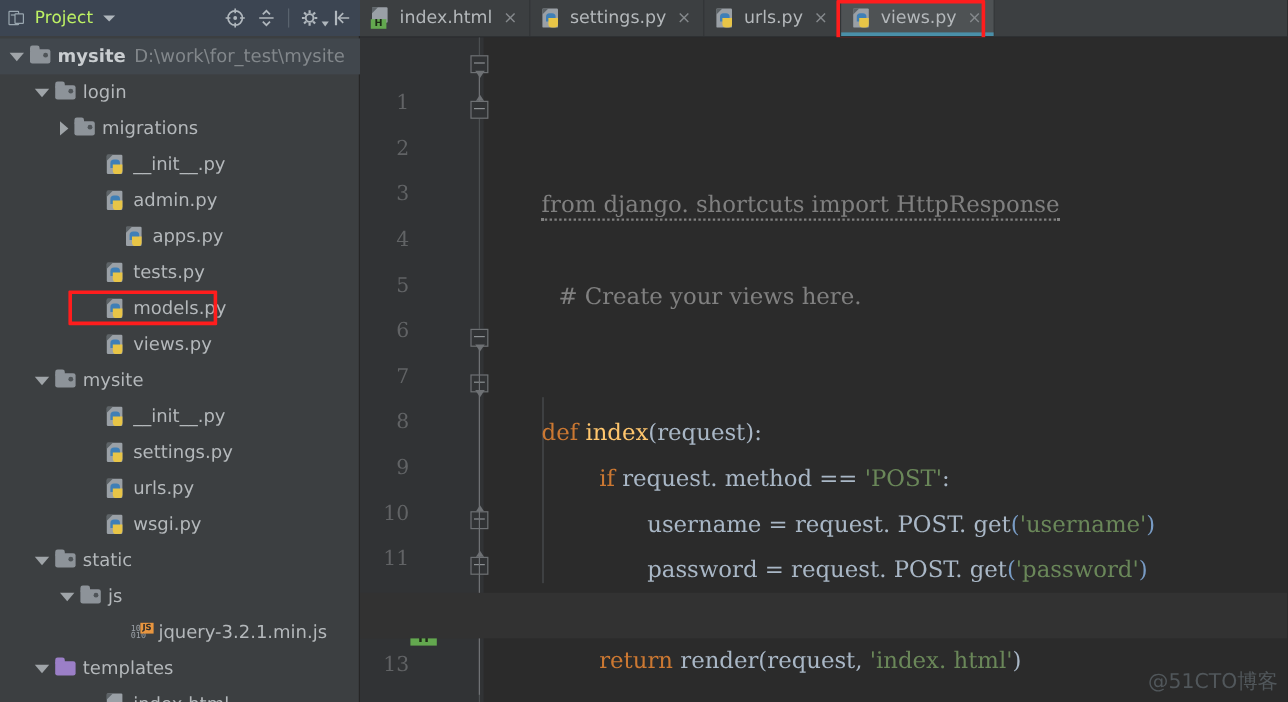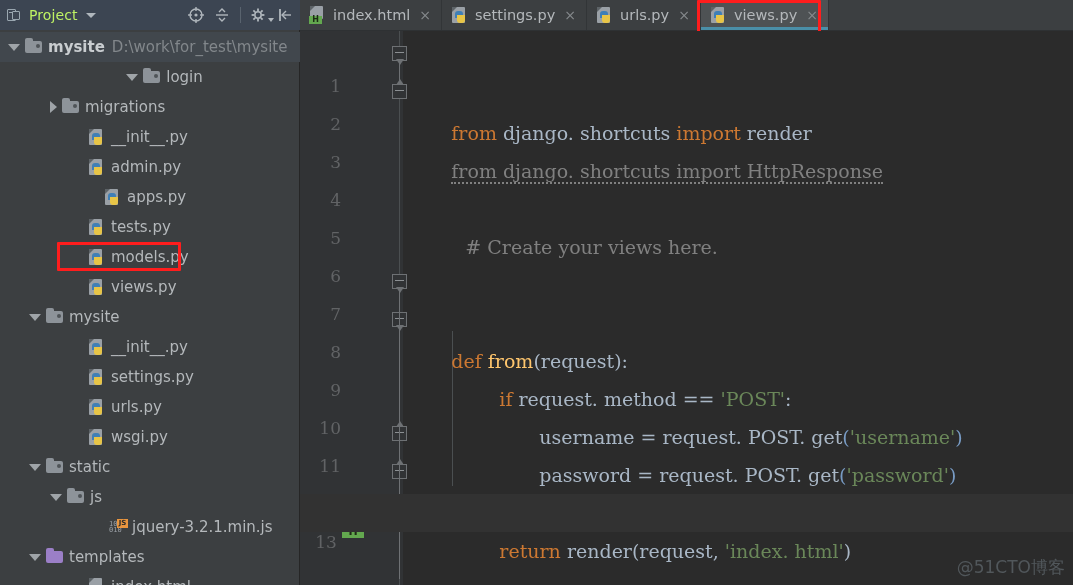--- a/index.html
+++ b/index.html
@@ -400,21 +400,21 @@
         <div class="row rowselbg" style="padding-left: 8px;">
           <span class="arrow open"></span>
           <span class="ic folder">
             <span class="ftab"></span>
             <span class="fbody"></span>
             <span class="fdot"></span>
           </span>
           <span class="label-main bold">mysite</span>
           <span class="label-path">D:\work\for_test\mysite</span>
         </div>
-        <div class="row" style="padding-left: 29px; justify-content: center;">
+        <div class="row" style="padding-left: 29px;">
           <span class="arrow open"></span>
           <span class="ic folder">
             <span class="ftab"></span>
             <span class="fbody"></span>
             <span class="fdot"></span>
           </span>
           <span class="label-main">login</span>
         </div>
         <div class="row" style="padding-left: 50px;">
           <span class="arrow closed"></span>
@@ -631,21 +631,21 @@
         <div class="lnum" style="top: 121px;">3</div>
         <div class="lnum" style="top: 159px;">4</div>
         <div class="lnum" style="top: 197px;">5</div>
         <div class="lnum" style="top: 235px;">6</div>
         <div class="lnum" style="top: 273px;">7</div>
         <div class="lnum" style="top: 311px;">8</div>
         <div class="lnum" style="top: 349px;">9</div>
         <div class="lnum" style="top: 387px;">10</div>
         <div class="lnum" style="top: 425px;">11</div>
         <div class="lnum" style="top: 463px;">12</div>
-        <div class="lnum" style="top: 501px; text-align: center;">13</div>
+        <div class="lnum" style="top: 513px;">13</div>
       </div>
     <div id="foldbar"></div>
 
     <div class="foldmark arrowdown" style="top:15px;">
       <span class="sq"></span>
         <span class="minus"></span>
     </div>
     <div class="foldmark arrowup" style="top:53px;">
       <span class="sq"></span>
         <span class="minus"></span>
@@ -673,39 +673,36 @@
     <div id="gutter-htmlicon">
       <span class="sheet"></span>
         <span class="corner"></span>
       <span class="hbadge">H</span>
     </div>
 
     <div id="indentguide"></div>
 
     <div id="code">
 
-      <div class="cline" style="top:45px;">
-        <span class="kw">from</span><span> django. shortcuts </span><span class="kw">import</span><span> render</span>
-      </div>
 
       <div class="cline" style="top:83px;">
         <span class="gray wavy">from django. shortcuts import HttpResponse</span>
       </div>
 
       <div class="cline" style="top:121px;"></div>
 
       <div class="cline" style="top:159px; padding-left:14px;">
         <span class="cmt"># Create your views here.</span>
       </div>
 
       <div class="cline" style="top:197px;"></div>
       <div class="cline" style="top:235px;"></div>
 
       <div class="cline" style="top:273px;">
-        <span class="kw">def</span><span class="fn"> from</span><span>(request):</span>
+        <span class="kw">def</span><span class="fn"> index</span><span>(request):</span>
       </div>
 
       <div class="cline" style="top:311px; padding-left:48px;">
         <span class="kw">if</span><span> request. method == </span><span class="str">'POST'</span><span>:</span>
       </div>
 
       <div class="cline" style="top:349px; padding-left:88px;">
         <span>username = request. POST. get</span><span class="punctb">(</span><span class="str">'username'</span><span class="punctb">)</span>
       </div>
 

